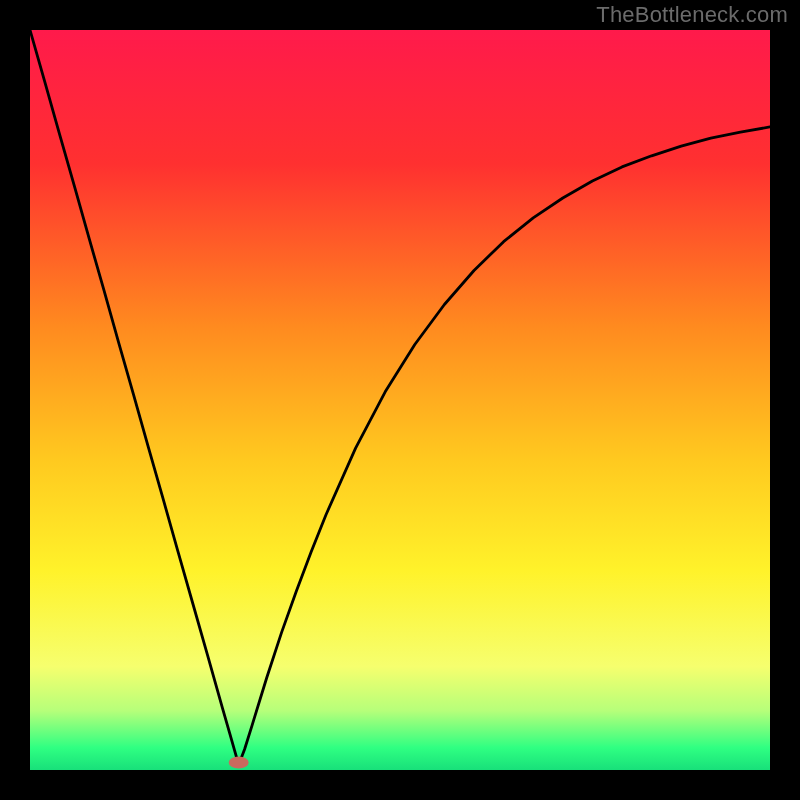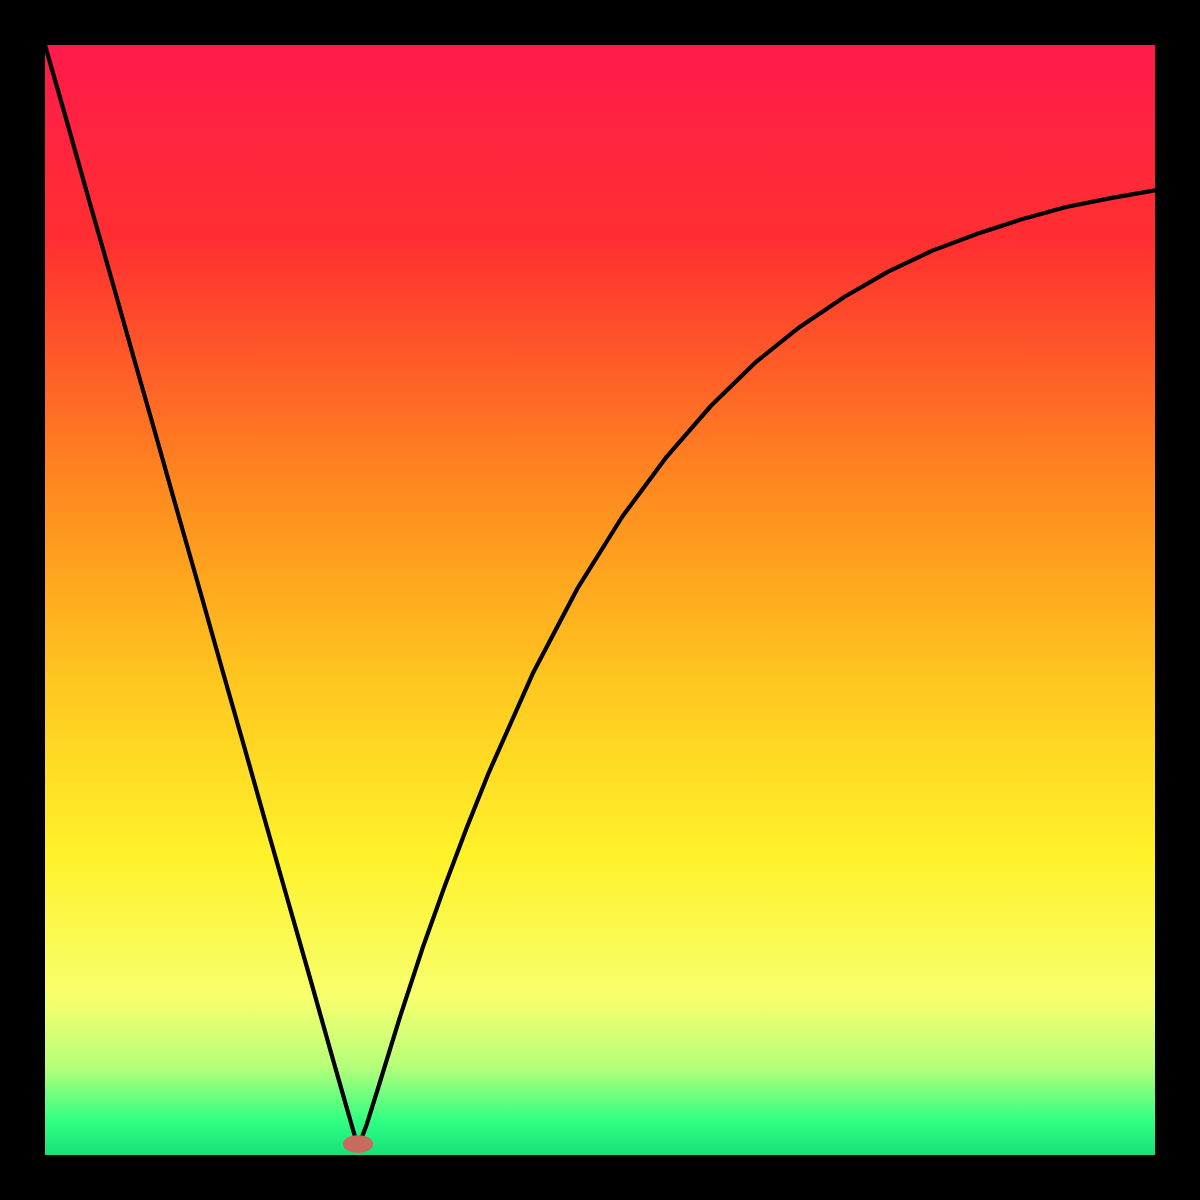--- a/index.html
+++ b/index.html
@@ -35,20 +35,21 @@
     top: 30px;
     width: 740px;
     height: 740px;
     display: block;
   }
 </style>
 </head>
 <body>
 
 <div class="frame">
+  <div class="watermark">TheBottleneck.com</div>
   <svg class="plot" viewBox="0 0 740 740" preserveAspectRatio="none">
     <defs>
       <linearGradient id="bg-grad" x1="0" y1="0" x2="0" y2="1">
           <stop offset="0%" stop-color="#ff1a4b"></stop>
           <stop offset="18%" stop-color="#ff3030"></stop>
           <stop offset="40%" stop-color="#ff8a1f"></stop>
           <stop offset="57.99999999999999%" stop-color="#ffc91f"></stop>
           <stop offset="73%" stop-color="#fff22a"></stop>
           <stop offset="86%" stop-color="#f6ff6e"></stop>
           <stop offset="92%" stop-color="#b6ff7a"></stop>

